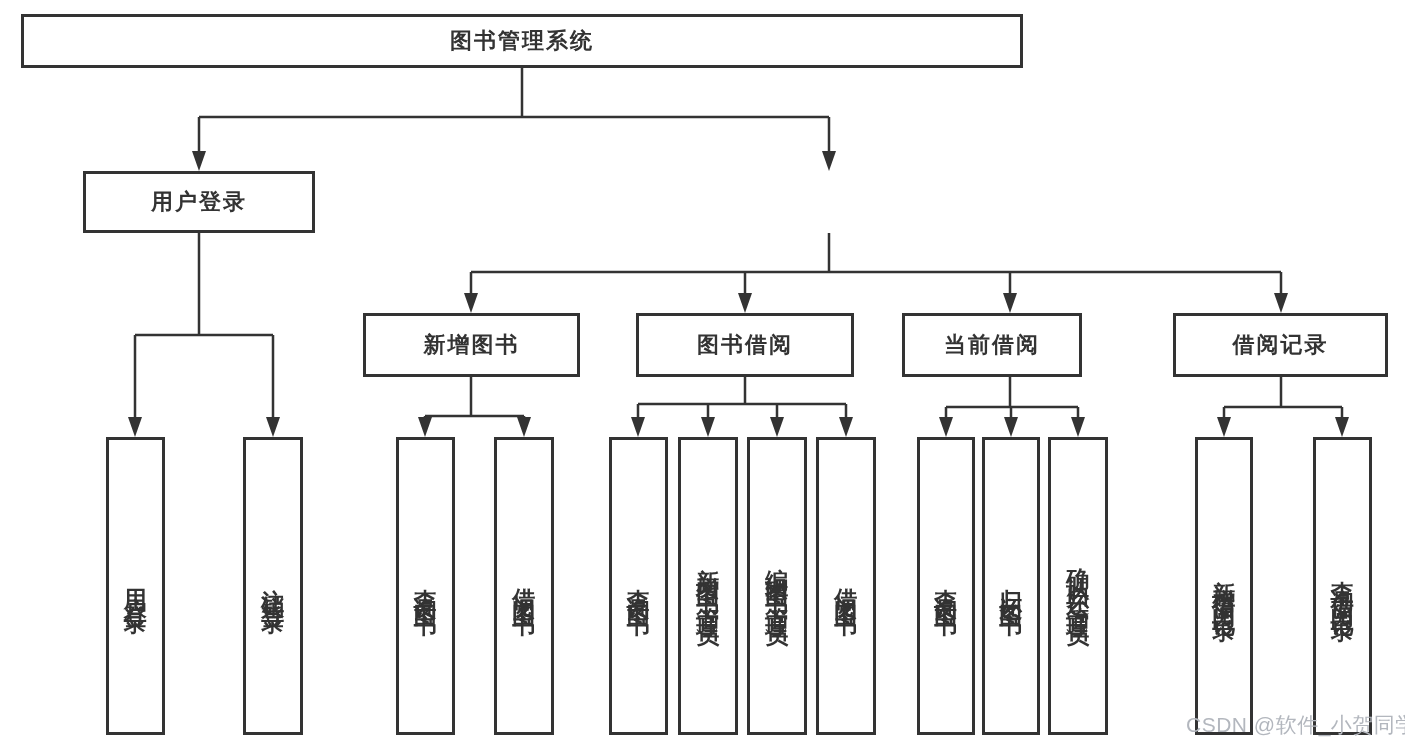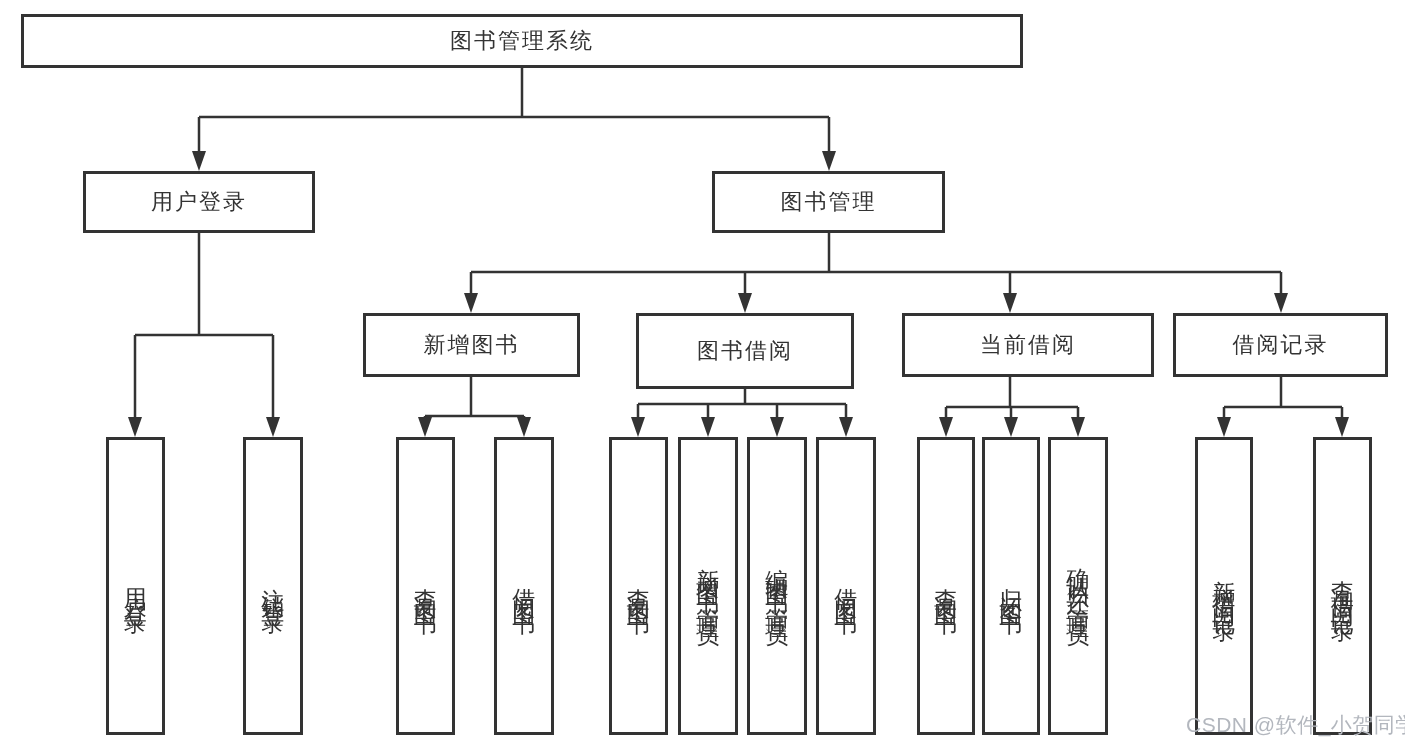--- a/index.html
+++ b/index.html
@@ -3,21 +3,21 @@
 <meta charset="utf-8">
 <style>
   html,body{margin:0;padding:0;background:#ffffff;}
   .canvas{
     position:relative;width:1405px;height:747px;background:#ffffff;
     font-family:"Liberation Sans","DejaVu Sans",sans-serif;color:#333333;overflow:hidden;
   }
   .connectors{position:absolute;left:0;top:0;width:1405px;height:747px;}
   .node{
     position:absolute;box-sizing:border-box;border:3px solid #333333;background:#ffffff;
-    display:flex;align-items:center;justify-content:center;
+    display:flex;align-items:center;justify-content:center;font-weight:bold;
   }
   .hbox span{font-size:22px;letter-spacing:2px;white-space:nowrap;}
   .vbox span{
     writing-mode:vertical-rl;text-orientation:mixed;
     font-size:23px;letter-spacing:8px;line-height:1.15;white-space:nowrap;
   }
   .watermark{
     position:absolute;left:1186px;top:711px;font-size:21px;letter-spacing:0.5px;
     color:#b3b7be;white-space:nowrap;z-index:5;
   }
@@ -70,31 +70,28 @@
     </g>
   </svg>
 
   <div class="node hbox" style="left:21px;top:14px;width:1002px;height:54px">
     <span>图书管理系统</span>
   </div>
 
   <div class="node hbox" style="left:83px;top:171px;width:232px;height:62px">
     <span>用户登录</span>
   </div>
-  <div class="node hbox" style="left:712px;top:171px;width:233px;height:62px">
-    <span>图书管理</span>
-  </div>
 
   <div class="node hbox" style="left:363px;top:313px;width:217px;height:64px">
     <span>新增图书</span>
   </div>
-  <div class="node hbox" style="left:636px;top:313px;width:218px;height:76px">
+  <div class="node hbox" style="left:636px;top:313px;width:218px;height:64px">
     <span>图书借阅</span>
   </div>
-  <div class="node hbox" style="left:902px;top:313px;width:252px;height:64px">
+  <div class="node hbox" style="left:902px;top:313px;width:180px;height:64px">
     <span>当前借阅</span>
   </div>
   <div class="node hbox" style="left:1173px;top:313px;width:215px;height:64px">
     <span>借阅记录</span>
   </div>
 
   <div class="node vbox" style="left:106px;top:437px;width:59px;height:298px">
     <span>用户登录</span>
   </div>
   <div class="node vbox" style="left:243px;top:437px;width:60px;height:298px">

